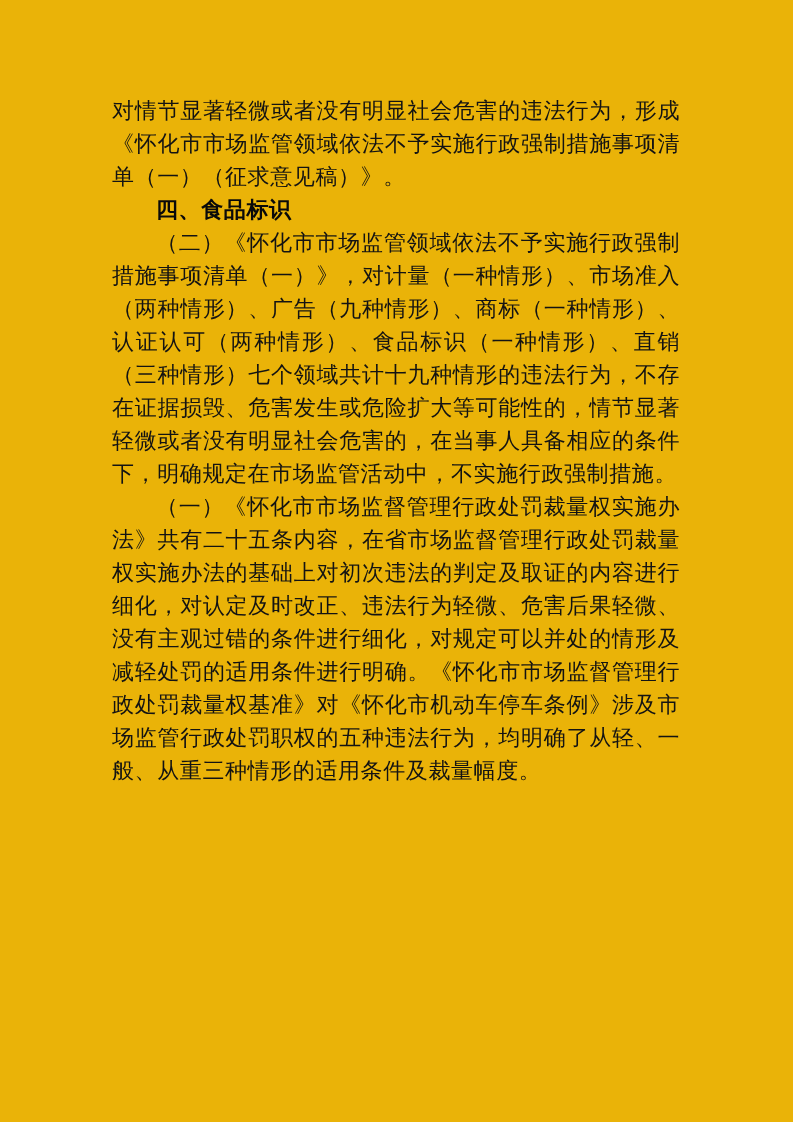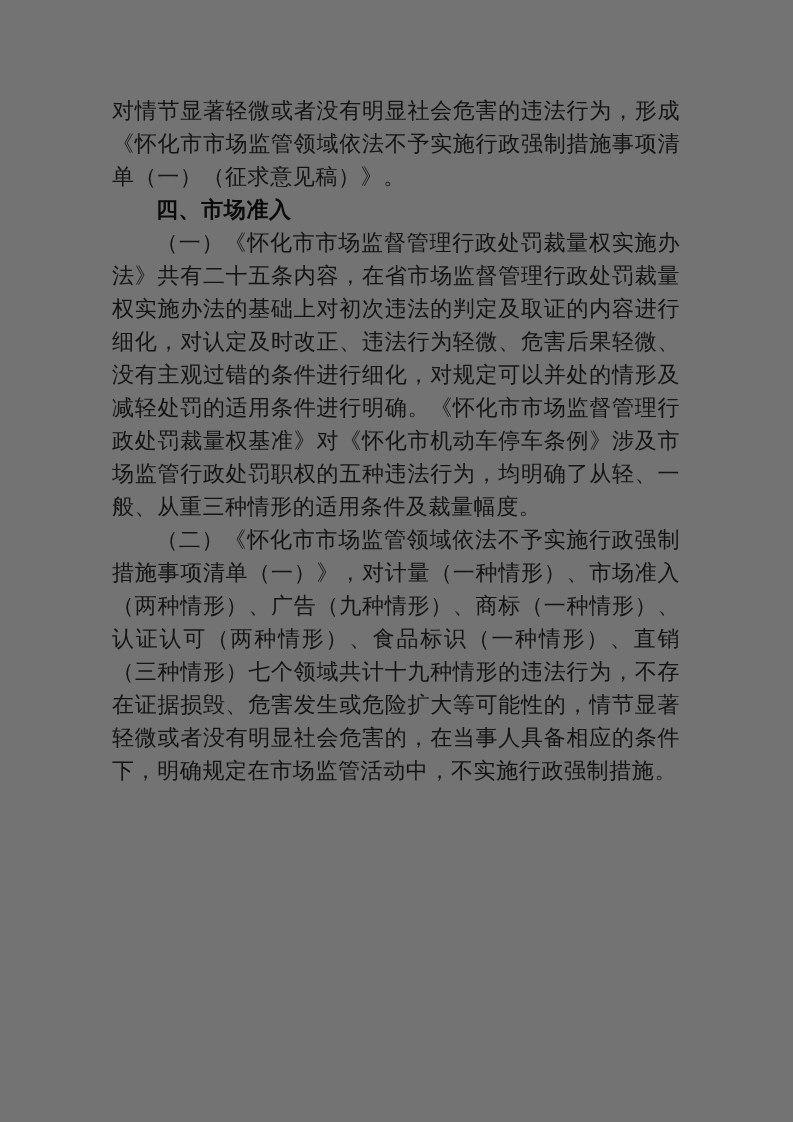--- a/index.html
+++ b/index.html
@@ -4,21 +4,21 @@
 <style>
   html, body {
     margin: 0;
     padding: 0;
     background: #ffffff;
   }
   .page {
     position: relative;
     width: 793px;
     height: 1122px;
-    background: #737373;
+    background: #eab308;
     overflow: hidden;
   }
   .doc-content {
     position: absolute;
     left: 112px;
     top: 94px;
     width: 568px;
     color: #131313;
   }
   .body-para {
@@ -43,17 +43,17 @@
   .indent {
     text-indent: 2em;
   }
 </style>
 </head>
 <body>
 
 <div class="page">
   <div class="doc-content">
       <p class="body-para">对情节显著轻微或者没有明显社会危害的违法行为，形成《怀化市市场监管领域依法不予实施行政强制措施事项清单（一）（征求意见稿）》。</p>
-      <h2 class="section-heading indent">四、市场准入</h2>
+      <h2 class="section-heading indent">四、食品标识</h2>
+      <p class="body-para indent">（二）《怀化市市场监管领域依法不予实施行政强制措施事项清单（一）》，对计量（一种情形）、市场准入（两种情形）、广告（九种情形）、商标（一种情形）、认证认可（两种情形）、食品标识（一种情形）、直销（三种情形）七个领域共计十九种情形的违法行为，不存在证据损毁、危害发生或危险扩大等可能性的，情节显著轻微或者没有明显社会危害的，在当事人具备相应的条件下，明确规定在市场监管活动中，不实施行政强制措施。</p>
       <p class="body-para indent">（一）《怀化市市场监督管理行政处罚裁量权实施办法》共有二十五条内容，在省市场监督管理行政处罚裁量权实施办法的基础上对初次违法的判定及取证的内容进行细化，对认定及时改正、违法行为轻微、危害后果轻微、没有主观过错的条件进行细化，对规定可以并处的情形及减轻处罚的适用条件进行明确。《怀化市市场监督管理行政处罚裁量权基准》对《怀化市机动车停车条例》涉及市场监管行政处罚职权的五种违法行为，均明确了从轻、一般、从重三种情形的适用条件及裁量幅度。</p>
-      <p class="body-para indent">（二）《怀化市市场监管领域依法不予实施行政强制措施事项清单（一）》，对计量（一种情形）、市场准入（两种情形）、广告（九种情形）、商标（一种情形）、认证认可（两种情形）、食品标识（一种情形）、直销（三种情形）七个领域共计十九种情形的违法行为，不存在证据损毁、危害发生或危险扩大等可能性的，情节显著轻微或者没有明显社会危害的，在当事人具备相应的条件下，明确规定在市场监管活动中，不实施行政强制措施。</p>
     </div>
 </div>
 
 </body></html>

